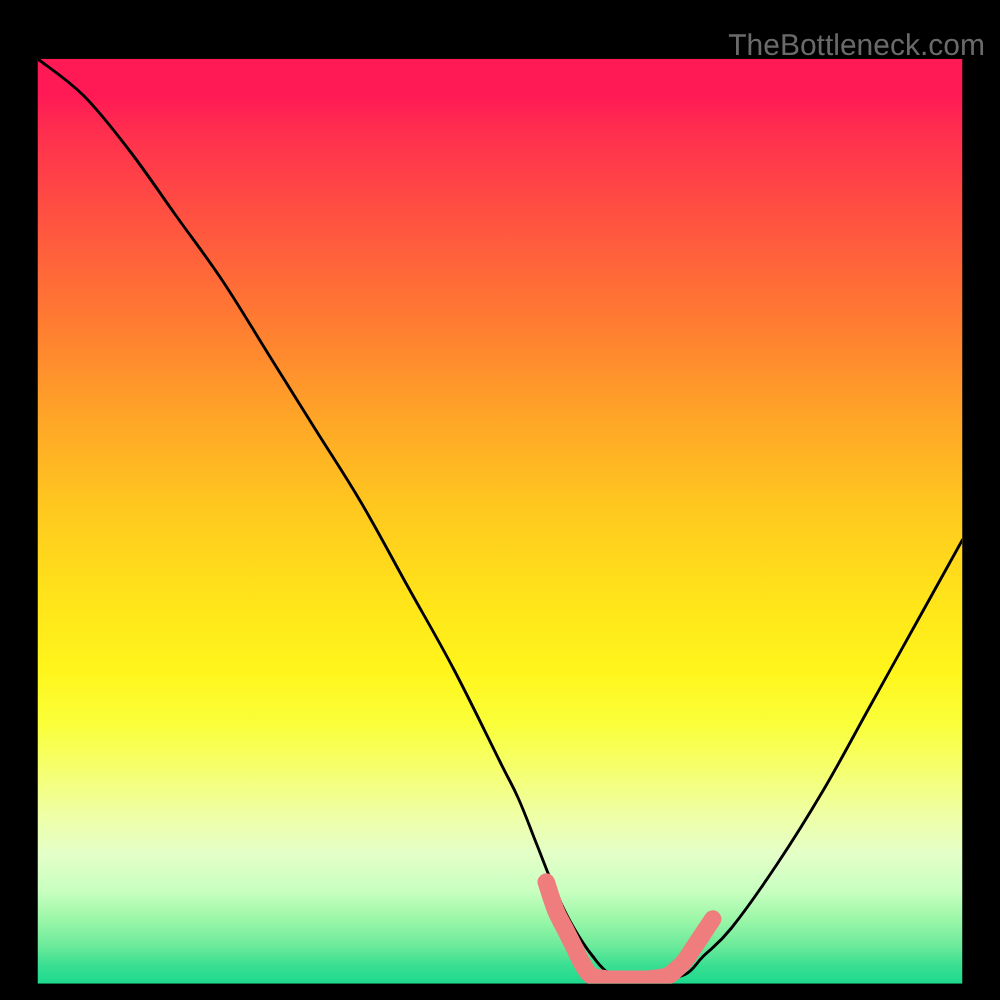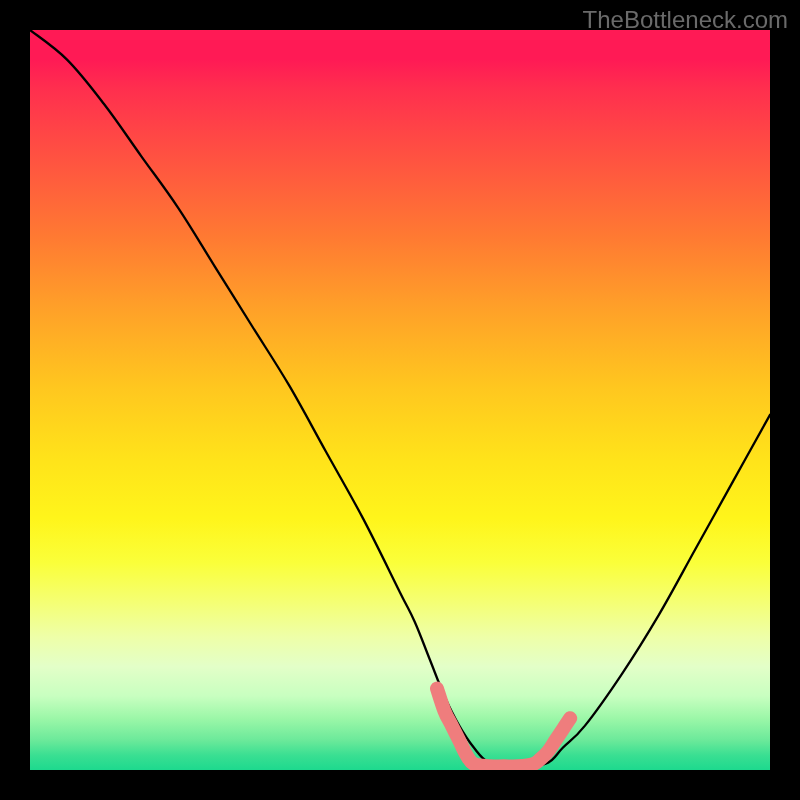--- a/index.html
+++ b/index.html
@@ -2,20 +2,21 @@
 <html><head>
 <meta charset="utf-8">
 <style>
   * { margin: 0; padding: 0; box-sizing: border-box; }
   html, body { width: 800px; height: 800px; overflow: hidden; background: #000; }
   .frame {
     position: relative;
     width: 800px;
     height: 704px;
     background: #000;
+    margin-top: 17px;
   }
   .watermark {
     position: absolute;
     top: 6px;
     right: 12px;
     color: #6a6a6a;
     font-family: Arial, Helvetica, sans-serif;
     font-size: 24px;
     font-weight: 500;
     z-index: 10;

